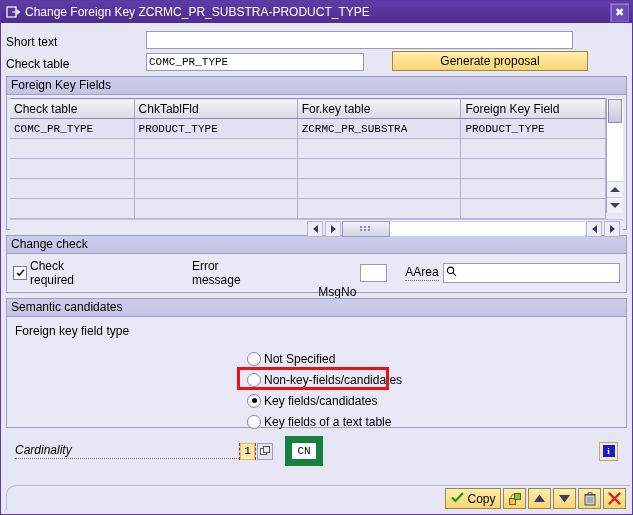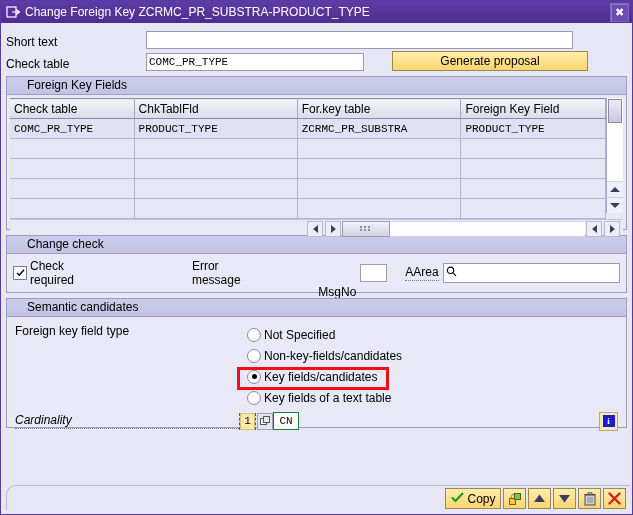--- a/index.html
+++ b/index.html
@@ -44,21 +44,21 @@
     background:linear-gradient(180deg,#ffeeae 0%,#fde08a 55%,#f8d573 100%);
     font-size:12px;color:#000;display:flex;align-items:center;
     justify-content:center;cursor:pointer;
   }
   
   .group{
     border:1px solid #9d9dc4;background:#e8e8f6;margin-top:5px;
     box-sizing:border-box;
   }
   .group-title{
-    height:17px;line-height:17px;padding-left:20px;font-size:12px;color:#000;
+    height:17px;line-height:17px;padding-left:4px;font-size:12px;color:#000;
     background:linear-gradient(180deg,#ccccea 0%,#c3c3e4 100%);
     border-bottom:1px solid #9d9dc4;
   }
   .group-inner{padding:0;}
   
   .tbl-wrap{display:flex;}
   .tbl{flex:1;border-collapse:collapse;table-layout:fixed;}
   .tbl th{
     height:19px;padding:0 0 0 4px;text-align:left;font-weight:normal;font-size:12px;
     background:linear-gradient(180deg,#f2f2f7 0%,#dcdcea 100%);
@@ -129,23 +129,23 @@
   .card-val{
     width:15px;height:15px;background:#f7e9a8;border:1px solid #cfc07a;
     font-family:"Liberation Mono",monospace;font-size:11px;
     display:flex;align-items:center;justify-content:center;
   }
   .card-btn{
     width:14px;height:15px;background:#e4e4ef;border:1px solid #a0a0bd;
     display:flex;align-items:center;justify-content:center;cursor:pointer;margin-left:1px;
   }
   .card-cn{
-    width:24px;height:16px;background:#fff;border:1px solid #15803d;
+    width:24px;height:16px;background:#fff;border:7px solid #15803d;
     font-family:"Liberation Mono",monospace;font-size:11px;color:#000;
-    display:flex;align-items:center;justify-content:center;margin-left:0;
+    display:flex;align-items:center;justify-content:center;margin-left:12px;
   }
   .redbox{
     position:absolute;border:3px solid #ee1111;box-sizing:border-box;
     pointer-events:none;
   }
   
   .footer{
     position:absolute;left:0;bottom:0;width:100%;height:32px;
     background:#e6e6f5;
   }
@@ -313,21 +313,21 @@
           <input class="inp ui" style="flex: 1 1 0%; border: none; height: 14px;" value="">
         </span>
       </div>
     </div>
 
     <div class="group" style="height:130px;position:relative;">
       <div class="group-title">Semantic candidates</div>
 
       <div style="display:flex;padding:7px 0 0 8px;">
         <span class="lbl" style="width:232px;">Foreign key field type</span>
-        <div style="flex:1;">
+        <div style="flex:1;margin-top:24px;">
           <div class="radio-row">
             <span class="radio"></span>
             <span>Not Specified</span>
           </div>
           <div class="radio-row">
             <span class="radio"></span>
             <span>Non-key-fields/candidates</span>
           </div>
           <div class="radio-row">
             <span class="radio">

